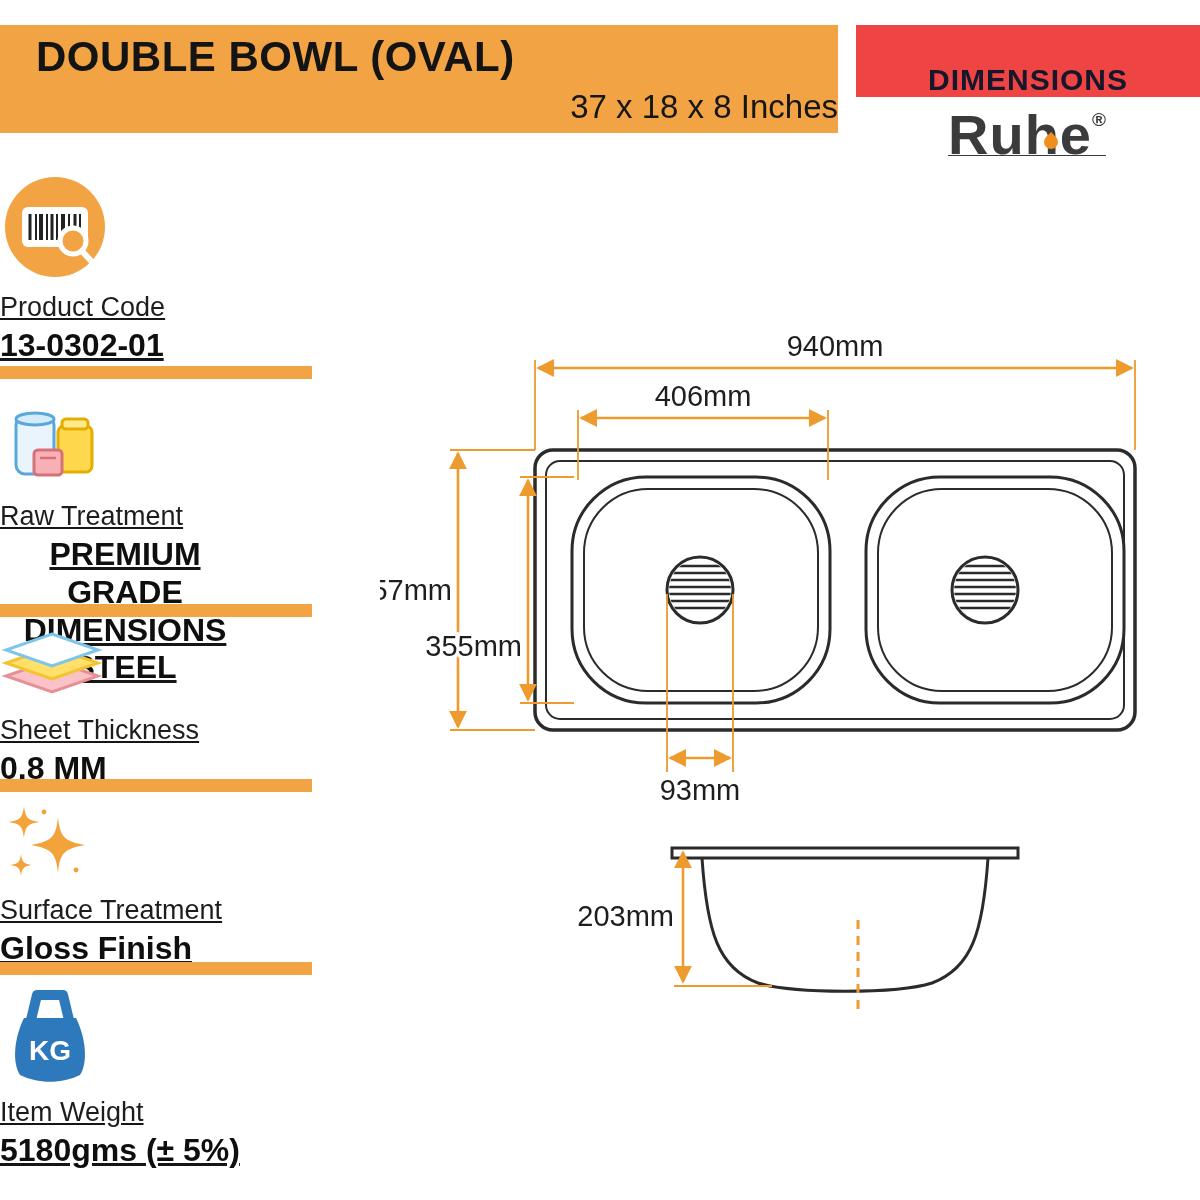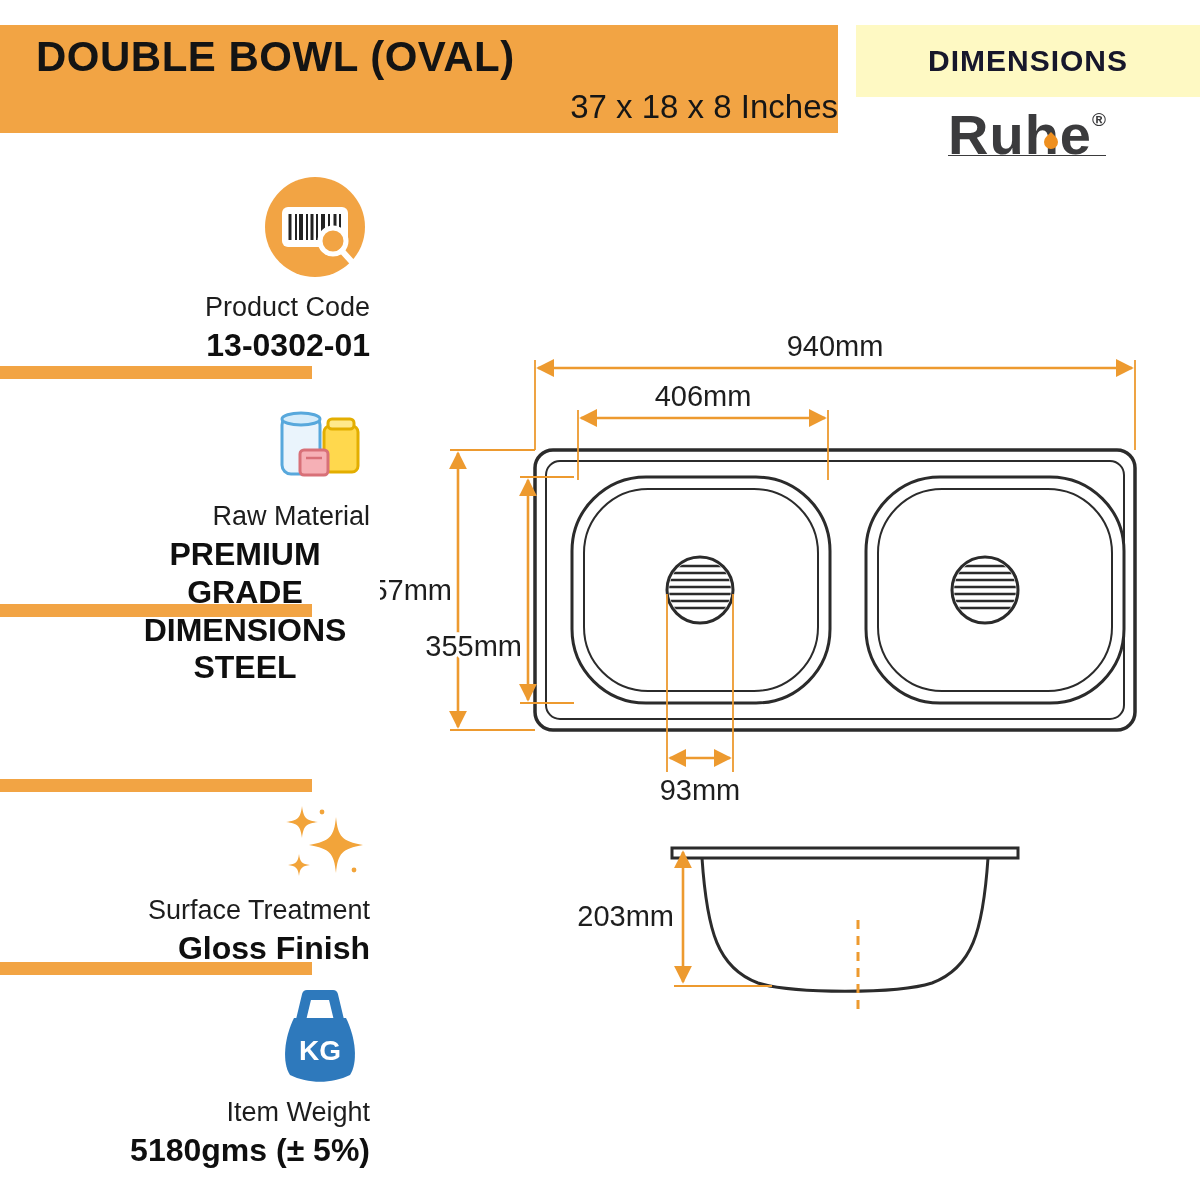--- a/index.html
+++ b/index.html
@@ -4,34 +4,34 @@
 <style>
   html,body{margin:0;padding:0;background:#fff;}
   .page{position:relative;width:1200px;height:1200px;background:#ffffff;
         font-family:"Liberation Sans",sans-serif;overflow:hidden;color:#161616;}
 
   
   .banner-left{position:absolute;left:0;top:25px;width:838px;height:108px;background:#F2A444;
     display:flex;flex-direction:column;justify-content:center;padding-left:36px;box-sizing:border-box;}
   .title{font-size:42px;font-weight:bold;color:#141414;letter-spacing:.5px;}
   .subtitle{font-size:33px;color:#161616;margin-top:7px;text-align:right;}
-  .banner-right{position:absolute;left:856px;top:25px;width:344px;height:72px;background:#fef9c3;
-    display:flex;align-items:center;justify-content:center;}
+  .banner-right{position:absolute;left:856px;top:25px;width:344px;height:72px;background:#ef4444;
+    display:flex;align-items:flex-end;justify-content:center;}
   .dimensions{font-size:30px;font-weight:bold;color:#17172b;letter-spacing:1px;}
 
   
   .brand{position:absolute;left:948px;top:102px;width:250px;height:76px;color:#3b3b3d;text-decoration:underline;}
   .brand-text{font-size:56px;font-weight:bold;letter-spacing:1px;}
   .brand-reg{font-size:19px;font-weight:bold;vertical-align:28px;}
   .brand-drop{position:absolute;left:96px;top:33px;width:14px;height:14px;background:#EE8F1F;
     border-radius:0 50% 50% 50%;transform:rotate(45deg);}
 
   
   .spec{position:absolute;left:0;width:370px;display:flex;flex-direction:column;
-        align-items:flex-end;text-align:center;}
+        align-items:flex-start;text-align:center;text-decoration:underline;}
   .spec-label{font-size:27px;color:#1d1d1d;margin-top:9px;}
   .spec-value{font-size:32px;font-weight:bold;color:#0f0f0f;margin-top:4px;line-height:1.18;max-width:250px;}
   .divider{position:absolute;left:0;width:312px;height:13px;background:#F2A444;}
 
   
   .drawing{position:absolute;left:380px;top:320px;}
   .dlabel{font-size:29px;fill:#1e1e1e;paint-order:stroke;stroke:#ffffff;stroke-width:7px;}
   .dim{stroke:#ED9A2F;stroke-width:2.6px;fill:none;}
   .ext{stroke:#ED9A2F;stroke-width:1.8px;fill:none;}
   .ink{stroke:#2B2B2B;fill:none;}
@@ -79,25 +79,34 @@
 
   <div class="spec" style="top:392px">
     <svg width="104" height="100" viewBox="0 0 104 100">
       <rect x="16" y="24" width="38" height="58" rx="9" fill="#EAF4FC" stroke="#58A8DC" stroke-width="3"></rect>
       <ellipse cx="35" cy="27" rx="19" ry="6" fill="#D6ECFA" stroke="#58A8DC" stroke-width="3"></ellipse>
       <rect x="58" y="34" width="34" height="46" rx="6" fill="#FFD84D" stroke="#E3AE00" stroke-width="3"></rect>
       <rect x="62" y="27" width="26" height="10" rx="4" fill="#FFE98C" stroke="#E3AE00" stroke-width="3"></rect>
       <rect x="34" y="58" width="28" height="25" rx="4" fill="#F6B0B6" stroke="#D87078" stroke-width="3"></rect>
       <line x1="40" y1="66" x2="56" y2="66" stroke="#D87078" stroke-width="2.5"></line>
     </svg>
-    <div class="spec-label">Raw Material</div>
+    <div class="spec-label">Raw Treatment</div>
     <div class="spec-value">PREMIUM GRADE DIMENSIONS STEEL</div>
   </div>
   <div class="divider" style="top:604px"></div>
 
+  <div class="spec" style="top:630px">
+    <svg width="104" height="76" viewBox="0 0 104 76">
+      <path d="M52 30 L98 46 L52 62 L6 46 Z" fill="#F8C2C6" stroke="#E89098" stroke-width="3"></path>
+      <path d="M52 17 L98 33 L52 49 L6 33 Z" fill="#FFE06A" stroke="#F4C430" stroke-width="3"></path>
+      <path d="M52 4 L98 20 L52 36 L6 20 Z" fill="#ffffff" stroke="#7FC4EA" stroke-width="3"></path>
+    </svg>
+    <div class="spec-label">Sheet Thickness</div>
+    <div class="spec-value">0.8 MM</div>
+  </div>
   <div class="divider" style="top:779px"></div>
 
   <div class="spec" style="top:800px">
     <svg width="92" height="86" viewBox="0 0 92 86">
       <path d="M58 17 C60 37 64 41 85 45 C64 49 60 53 58 73 C56 53 52 49 31 45 C52 41 56 37 58 17 Z" fill="#F2A43A"></path>
       <path d="M24 6 C25.5 18 28 20.5 40 22 C28 23.5 25.5 26 24 38 C22.5 26 20 23.5 8 22 C20 20.5 22.5 18 24 6 Z" fill="#F2A43A"></path>
       <path d="M21 54 C22 62 24 64 32 65 C24 66 22 68 21 76 C20 68 18 66 10 65 C18 64 20 62 21 54 Z" fill="#F2A43A"></path>
       <circle cx="44" cy="12" r="2.4" fill="#F2A43A"></circle>
       <circle cx="76" cy="70" r="2.4" fill="#F2A43A"></circle>
     </svg>

